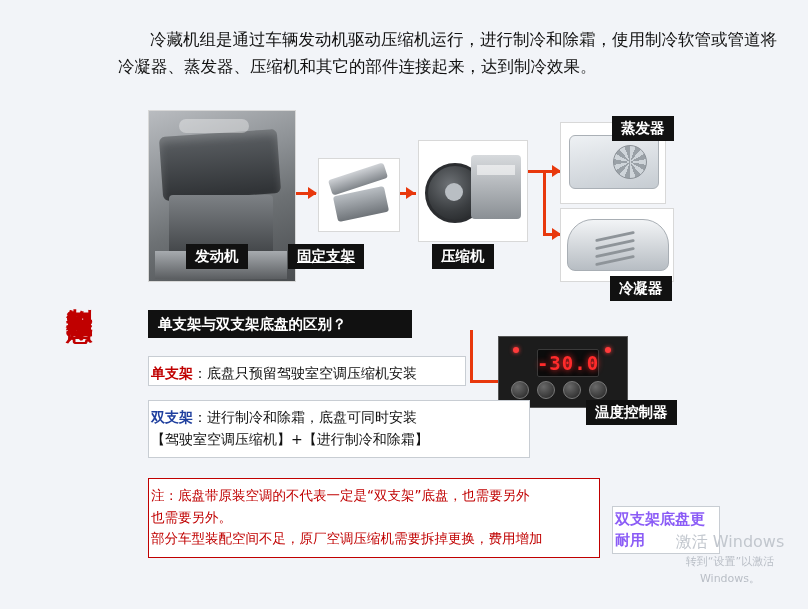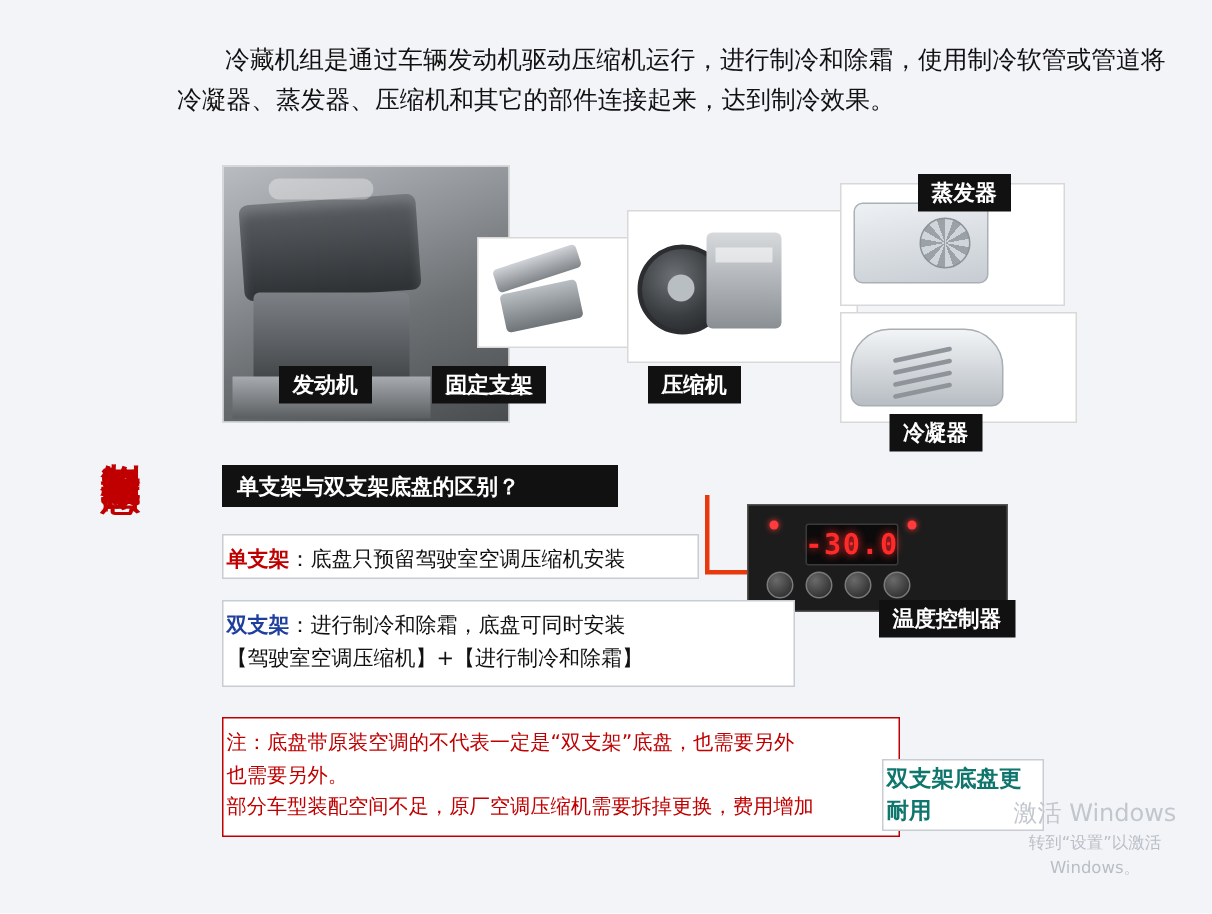--- a/index.html
+++ b/index.html
@@ -45,21 +45,20 @@
     line-height: 1.65;
     text-indent: 32px;
     font-family: "DejaVu Sans", sans-serif;
   }
   
   .photo {
     position: absolute;
     border: 1px solid #d8d8d8;
     background: #ffffff;
     overflow: hidden;
-    padding-left: 44px;
   }
   .cap {
     position: absolute;
     background: #111111;
     color: #ffffff;
     font-size: 14.5px;
     font-weight: bold;
     padding: 3px 9px;
     font-family: "DejaVu Sans", sans-serif;
     white-space: nowrap;
@@ -214,22 +213,22 @@
     font-family:"DejaVu Sans", sans-serif;
   }
   #single { left:148px; top:356px; width:318px; height:30px; }
   #double { left:148px; top:400px; width:382px; height:58px; }
   #note {
     left:148px; top:478px; width:452px; height:80px;
     border:1px solid #c00000; color:#c00000; font-size:13.5px; line-height:1.6;
     background:#ffffff;
   }
   #durable {
-    left:588px; top:506px; width:108px; height:48px;
-    font-size:15px; font-weight:bold; color:#0f766e; line-height:1.4;
+    left:612px; top:506px; width:108px; height:48px;
+    font-size:15px; font-weight:bold; color:#8b5cf6; line-height:1.4;
     display:flex; align-items:center;
   }
   
   #wm {
     position:absolute; left:660px; top:530px; width:140px;
     color:#b9bec6; font-size:11px; line-height:1.5; text-align:center;
     font-family:"DejaVu Sans", sans-serif;
   }
   #wm .big { font-size:16px; color:#c2c7ce; }
 </style>
@@ -283,21 +282,21 @@
   </div>
   <div class="cap" style="left:612px; top:116px;">蒸发器</div>
 
   <div class="photo" id="cond">
     <div class="shell"></div>
     <div class="vent" style="left:34px; top:26px;"></div>
     <div class="vent" style="left:34px; top:34px;"></div>
     <div class="vent" style="left:34px; top:42px;"></div>
     <div class="vent" style="left:34px; top:50px;"></div>
   </div>
-  <div class="cap" style="left:593px; top:276px;font-family:Liberation Serif, serif;">冷凝器</div>
+  <div class="cap" style="left:610px; top:276px;font-family:Liberation Serif, serif;">冷凝器</div>
 
   <div class="photo" id="ctrl">
     <div class="disp">-30.0</div>
     <div class="led" style="left:14px; top:10px;"></div>
     <div class="led" style="left:106px; top:10px;"></div>
     <div class="knob" style="left:12px; top:44px;"></div>
     <div class="knob" style="left:38px; top:44px;"></div>
     <div class="knob" style="left:64px; top:44px;"></div>
     <div class="knob" style="left:90px; top:44px;"></div>
   </div>

